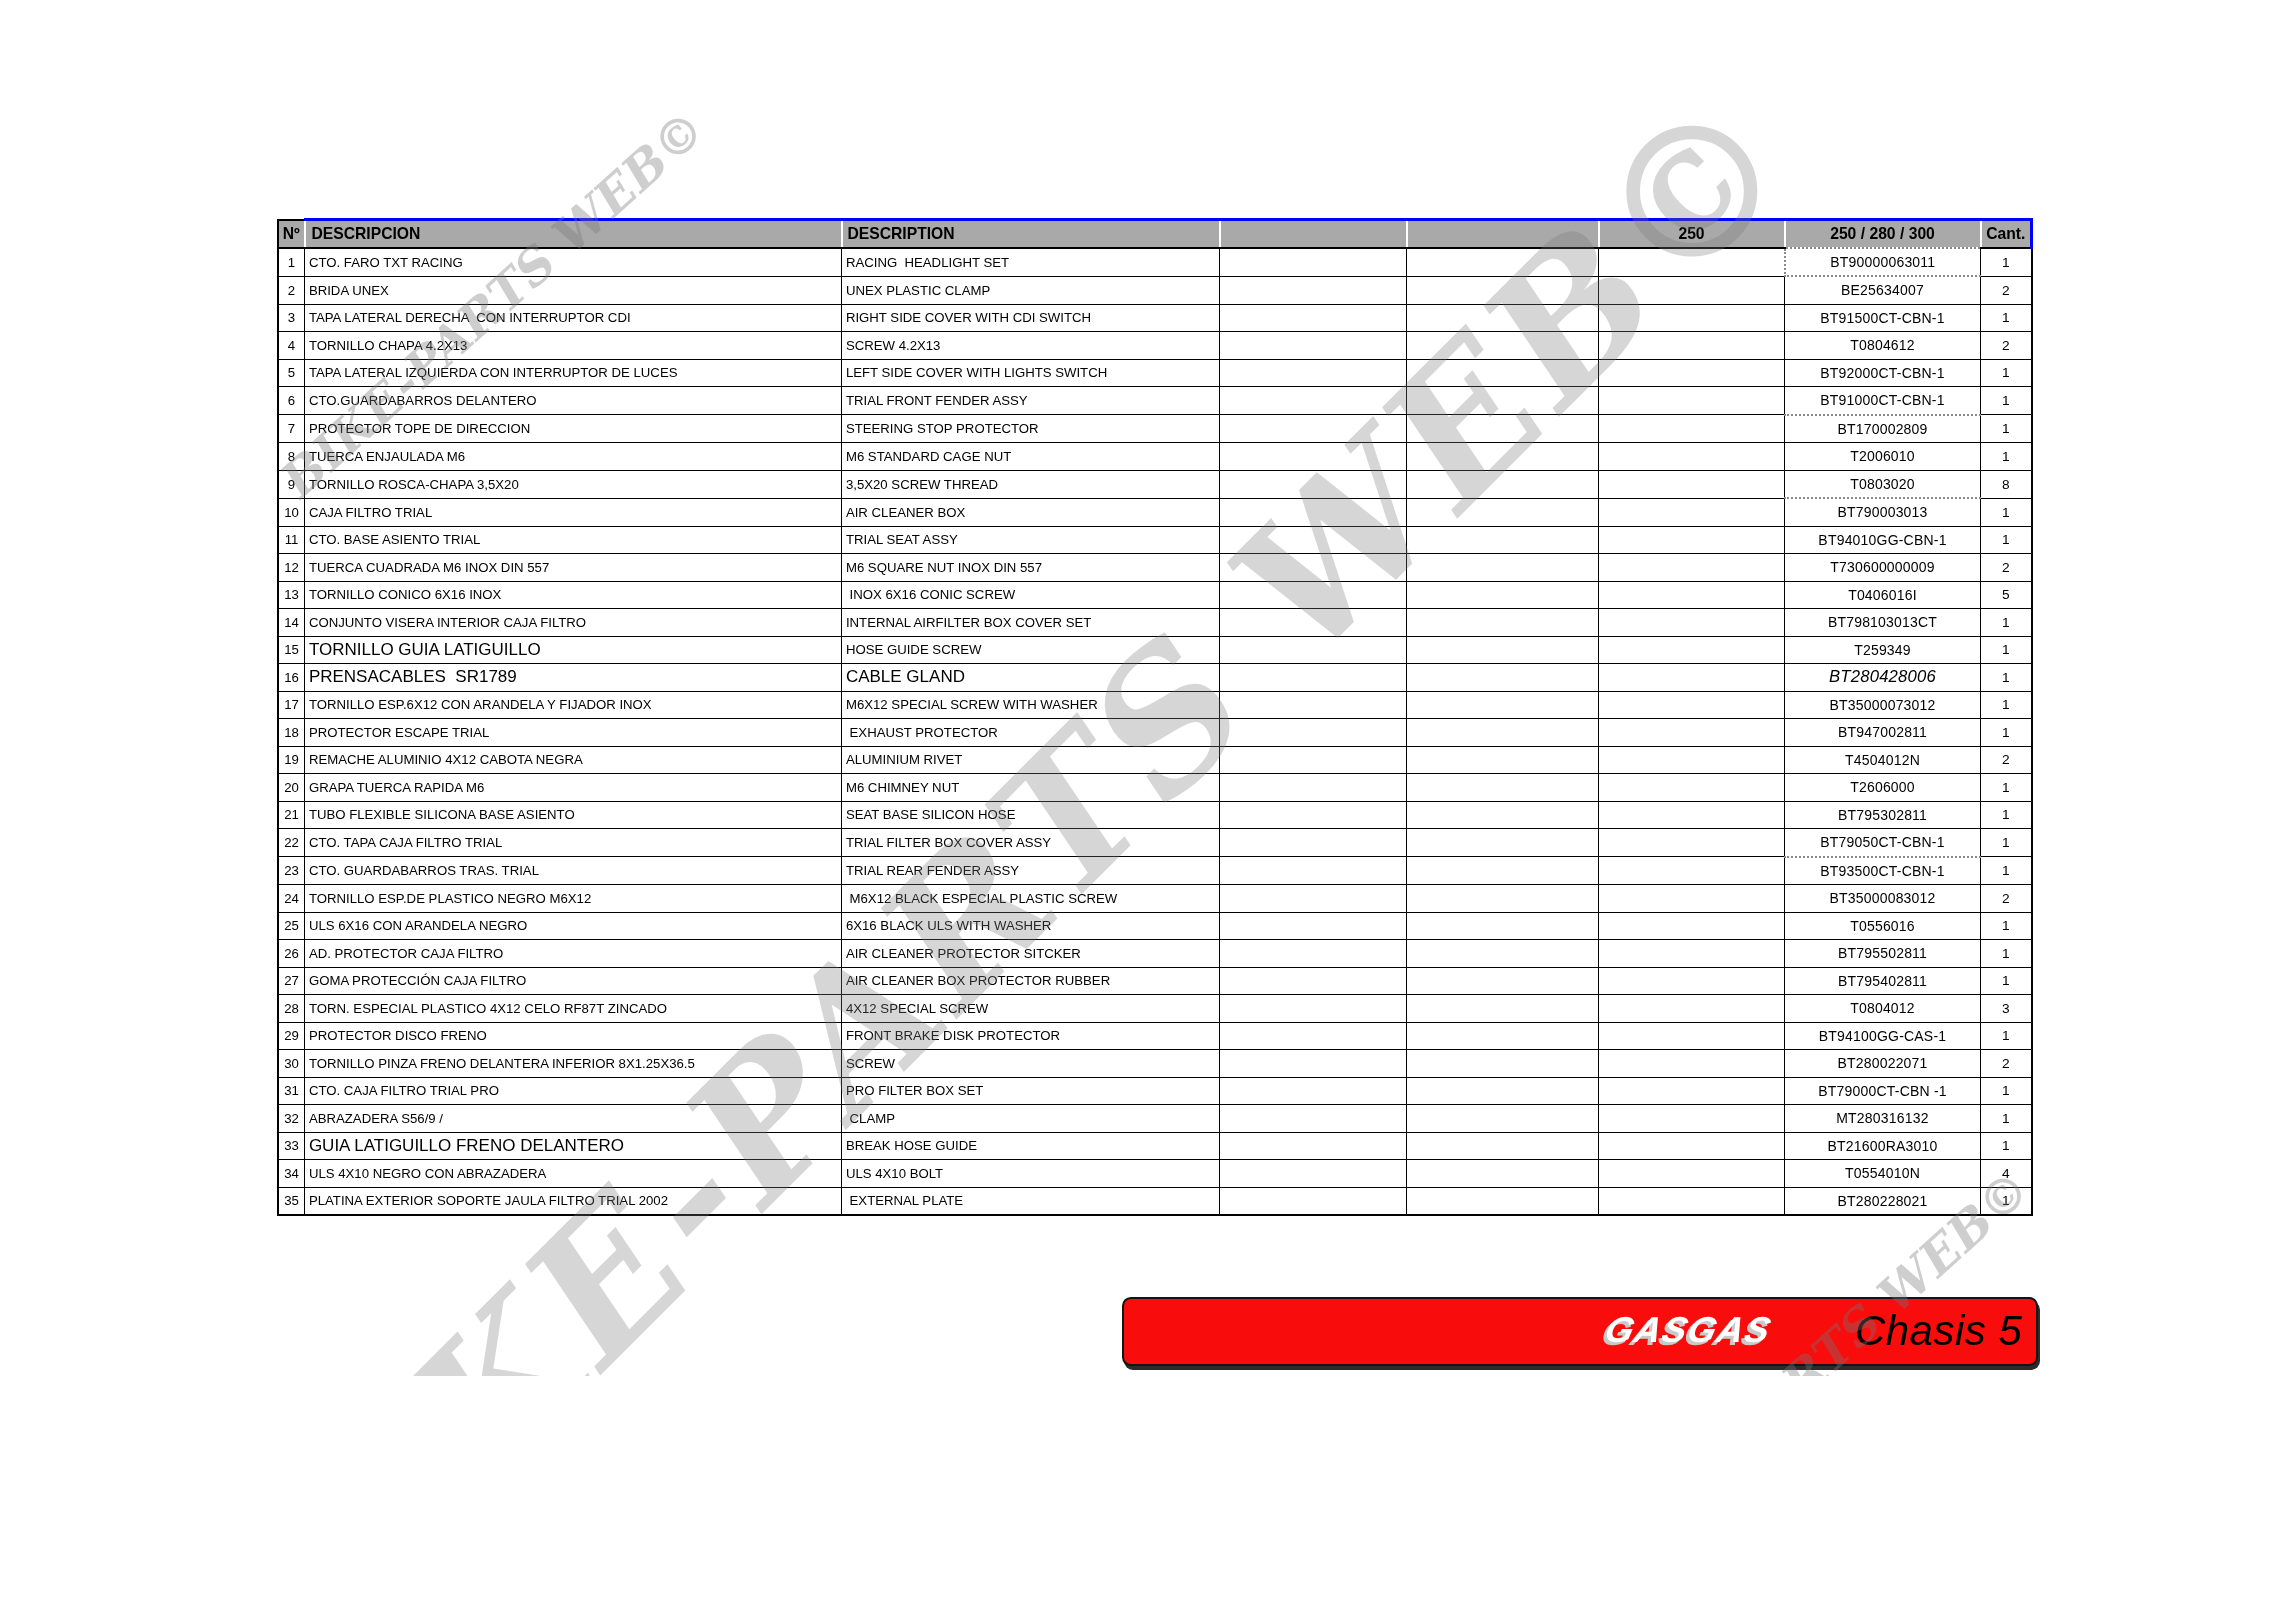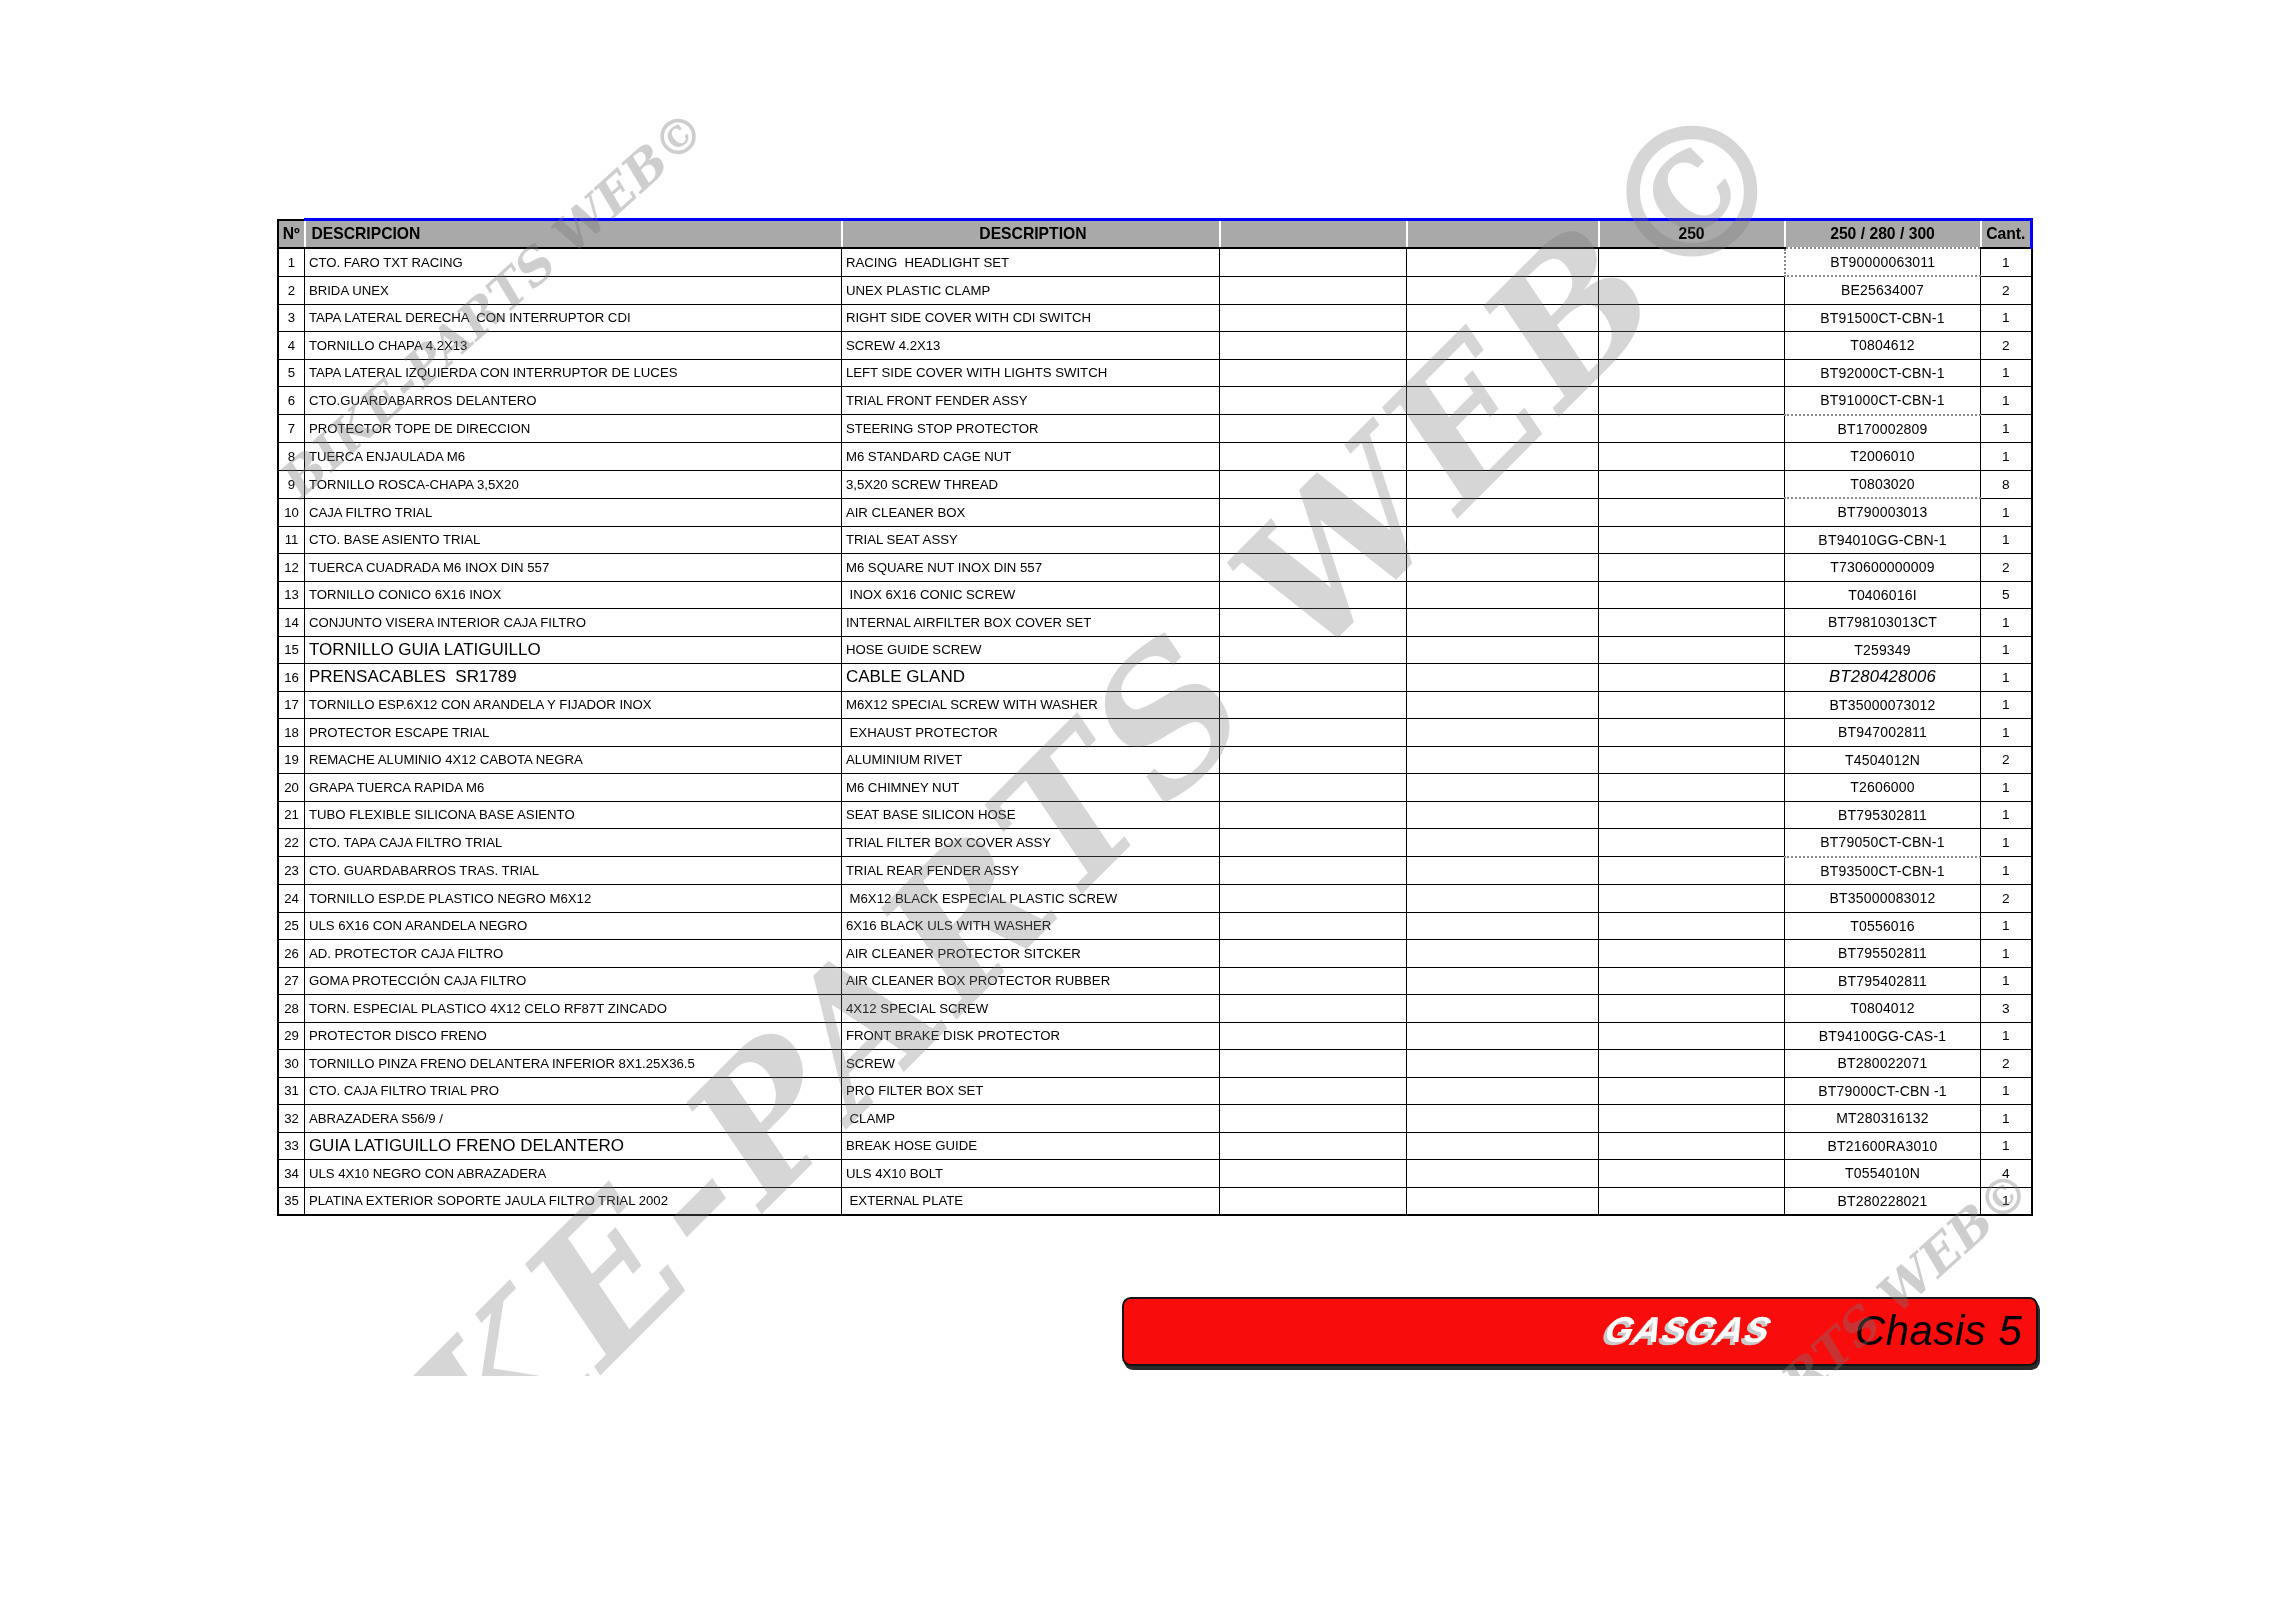--- a/index.html
+++ b/index.html
@@ -9,21 +9,21 @@
   
   #parts-table{position:absolute;left:277px;top:218px;width:1754px;
                border-collapse:collapse;table-layout:fixed;z-index:1;background:transparent;}
   #parts-table th,#parts-table td{margin:0;padding:0;vertical-align:middle;overflow:hidden;}
 
   #parts-table th{background:#a9a9a9;color:#000;font-weight:bold;font-size:15.7px;height:25.5px;
       border-top:3.9px solid #0000ff;border-bottom:2.9px solid #000;border-left:2px solid #ffffff;
       text-align:left;}
   #parts-table th.h-num{border-top:2px solid #000;border-left:2px solid #000;text-align:center;}
   #parts-table th.h-es{padding-left:5.9px;}
-  #parts-table th.h-en{padding-left:4.9px;text-align:center;}
+  #parts-table th.h-en{padding-left:4.9px;}
   #parts-table th.h-250,#parts-table th.h-part,#parts-table th.h-qty{text-align:center;}
   #parts-table th.h-part{border-bottom:2px dotted #8a8a8a;}
   #parts-table th.h-qty{border-right:3.9px solid #0000ff;}
 
   #parts-table td{border:1.5px solid #000;height:26.5px;font-size:13.2px;color:#000;background:transparent;}
   #parts-table td.c-num{text-align:center;}
   #parts-table td.c-es,#parts-table td.c-en{text-align:left;padding-left:3.9px;white-space:pre;}
   #parts-table td.c-part{text-align:center;font-size:14px;letter-spacing:0.2px;}
   #parts-table td.c-qty{text-align:center;font-size:13.7px;}
   #parts-table td:first-child{border-left:2px solid #000;}

